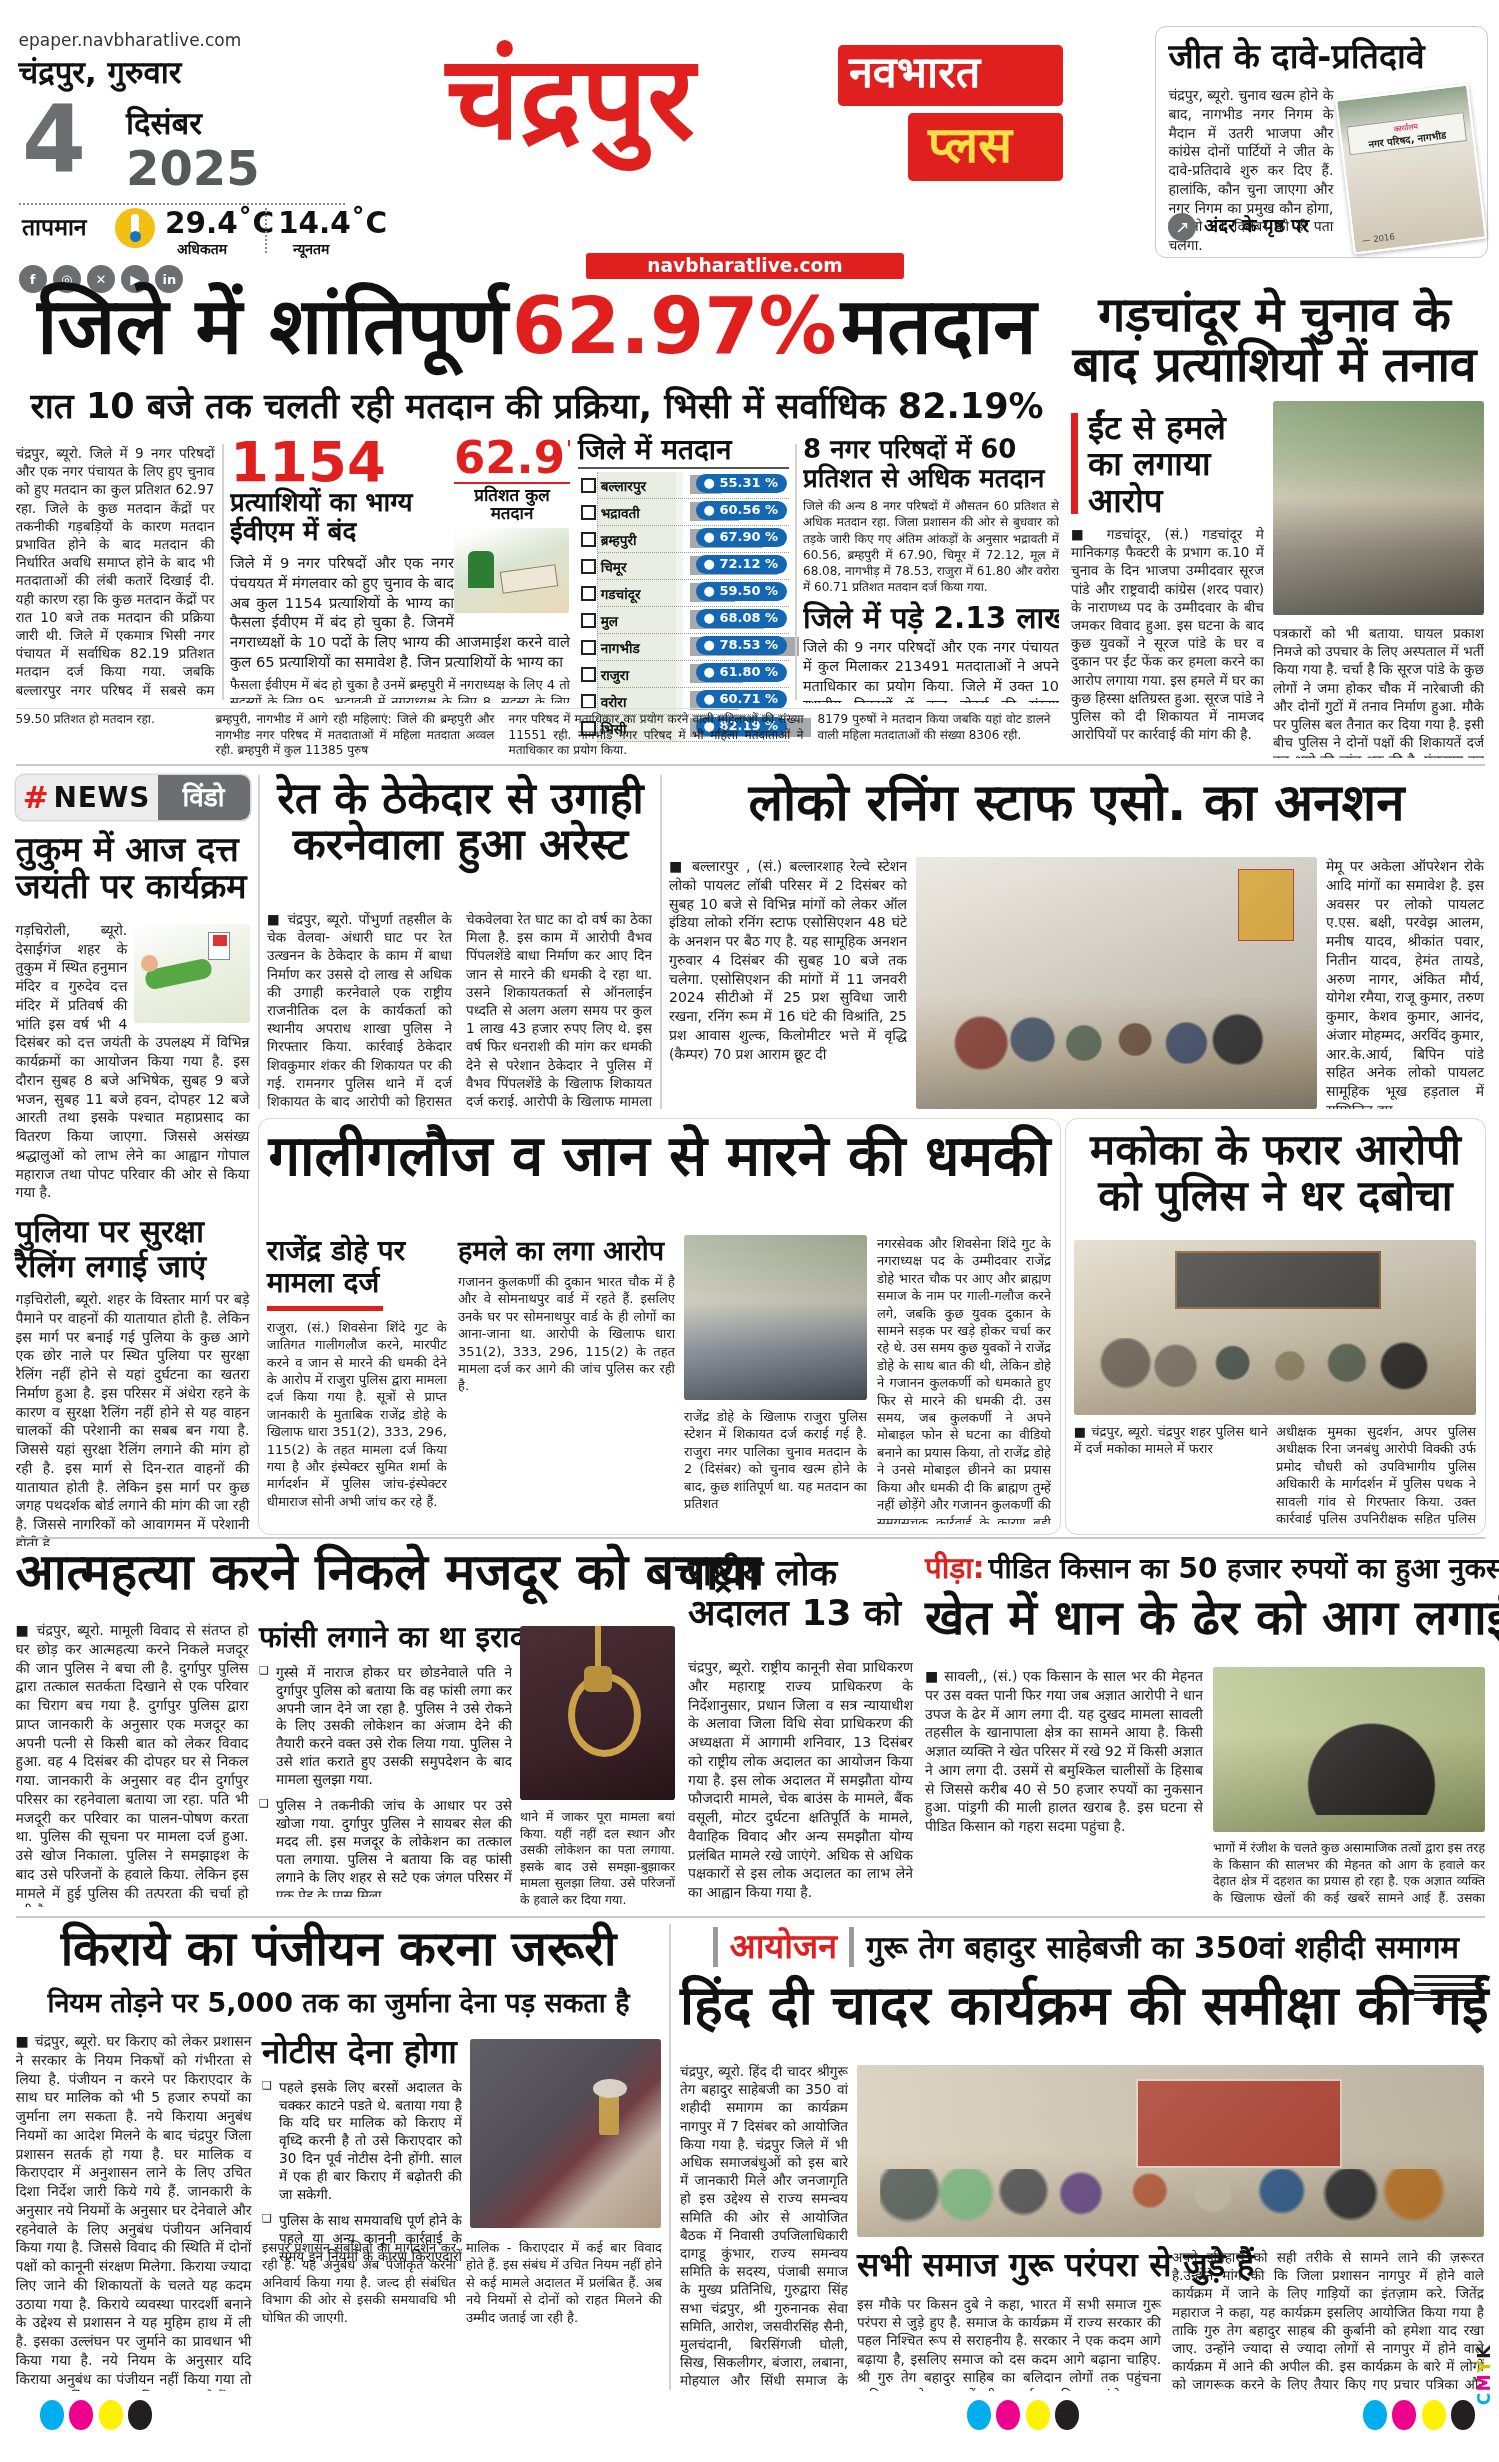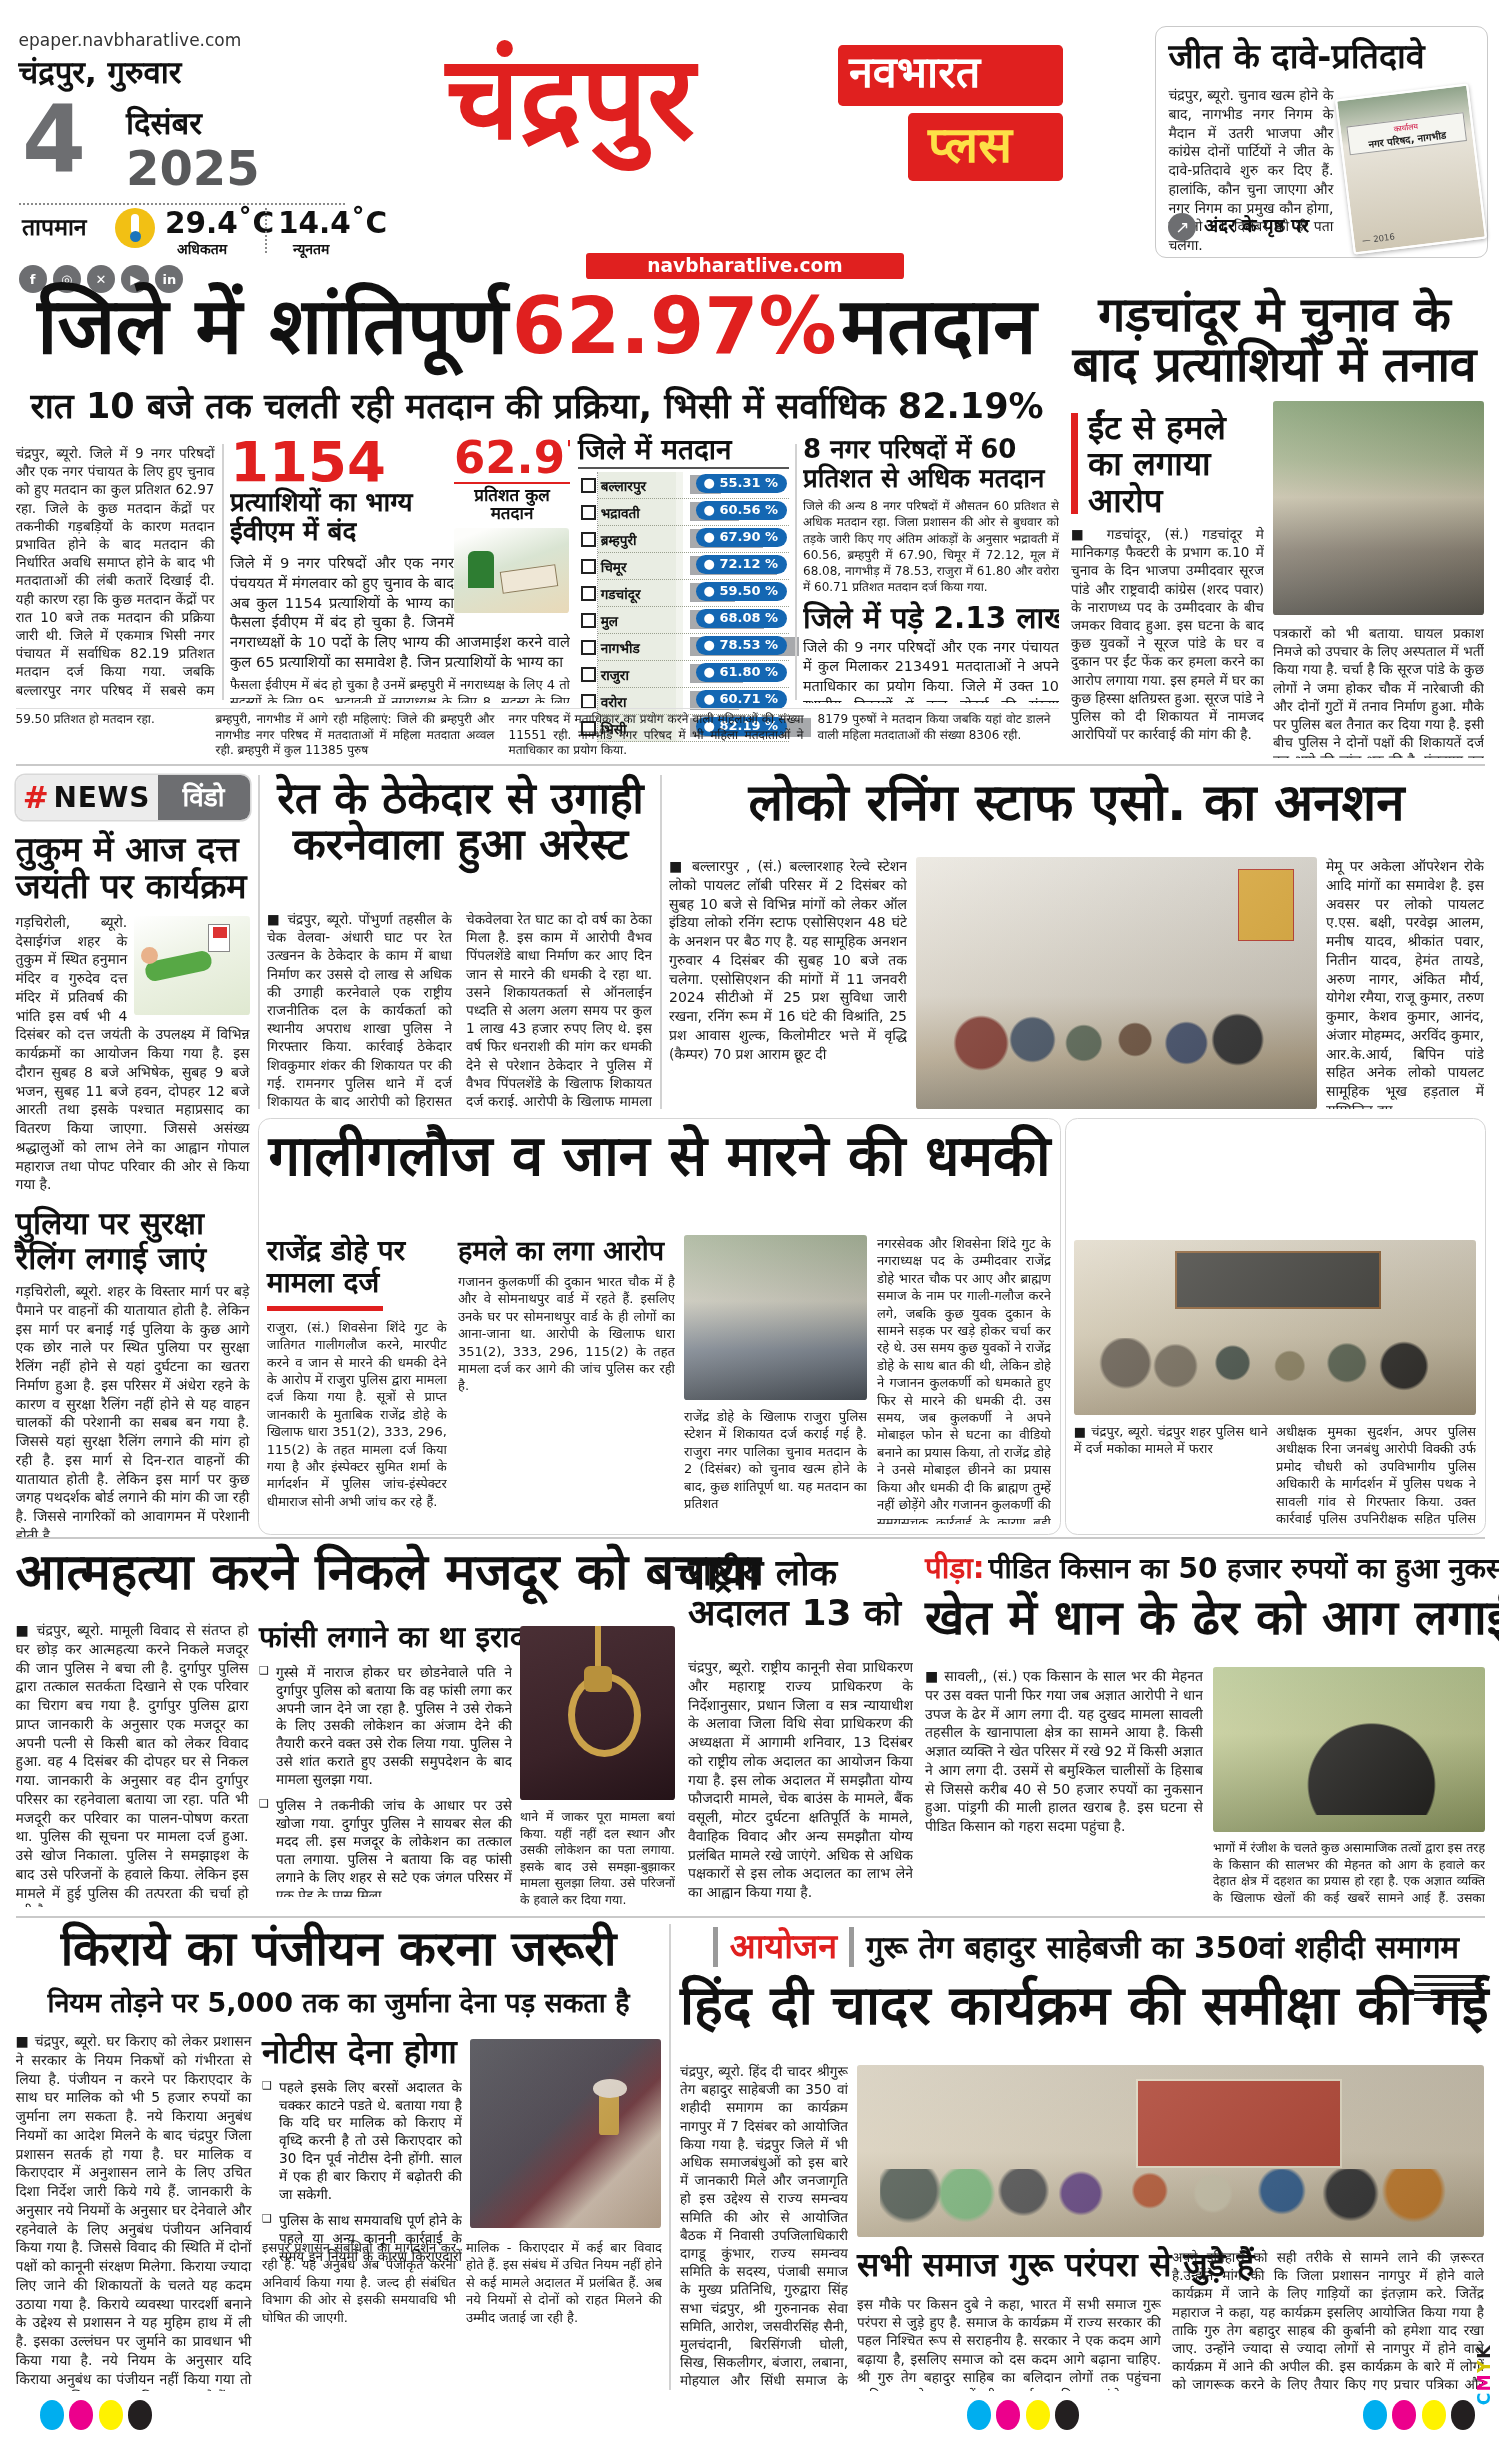--- a/index.html
+++ b/index.html
@@ -203,21 +203,21 @@
     <div style="display:flex;height:45px;border-radius:9.3px;overflow:hidden;box-shadow:0 0 0 1.6px #d8d8d8;">
       <div style="flex:1;background:#ececec;display:flex;align-items:center;justify-content:center;gap:4.7px;">
         <span class="hl red" style="font-size:31px;">#</span>
         <span class="hl" style="font-size:28px;letter-spacing:0.8px;">NEWS</span>
       </div>
       <div style="width:92px;background:#6d6e71;display:flex;align-items:center;justify-content:center;">
         <span class="hl" style="color:#fff;font-size:26px;">विंडो</span>
       </div>
     </div>
     <div class="hl" style="margin-top:11px;font-size:34px;line-height:1.1;">तुकुम में आज दत्त जयंती पर कार्यक्रम</div>
-    <div style="margin-top:7px;position:relative;">
+    <div style="margin-top:15px;position:relative;">
       <div class="photo" style="float:right;width:116px;height:99px;margin:3.1px 0 4.7px 6.2px;background:linear-gradient(160deg,#ffffff 0%,#eef3e6 40%,#dfe8d0 100%);position:relative;">
         <span style="position:absolute;left:11px;top:40px;width:67px;height:20px;background:#57a845;border-radius:9.3px;transform:rotate(-12deg);"></span>
         <span style="position:absolute;left:7.8px;top:31px;width:17px;height:17px;background:#e9b28b;border-radius:50%;"></span>
         <span style="position:absolute;right:20px;top:7.8px;width:20px;height:26px;background:#fff;border:1.6px solid #888;"></span>
         <span style="position:absolute;right:23px;top:11px;width:14px;height:11px;background:#d33;"></span>
       </div>
       <div class="body-txt" style="font-size:14px;">गड़चिरोली, ब्यूरो. देसाईगंज शहर के तुकुम में स्थित हनुमान मंदिर व गुरुदेव दत्त मंदिर में प्रतिवर्ष की भांति इस वर्ष भी 4 दिसंबर को दत्त जयंती के उपलक्ष्य में विभिन्न कार्यक्रमों का आयोजन किया गया है. इस दौरान सुबह 8 बजे अभिषेक, सुबह 9 बजे भजन, सुबह 11 बजे हवन, दोपहर 12 बजे आरती तथा इसके पश्चात महाप्रसाद का वितरण किया जाएगा. जिससे असंख्य श्रद्धालुओं को लाभ लेने का आह्वान गोपाल महाराज तथा पोपट परिवार की ओर से किया गया है.</div>
     </div>
     <div class="hl" style="margin-top:12.4px;font-size:31px;line-height:1.12;">पुलिया पर सुरक्षा रैलिंग लगाई जाएं</div>
     <div class="body-txt" style="margin-top:6.2px;font-size:14px;height:256px;overflow:hidden;">गड़चिरोली, ब्यूरो. शहर के विस्तार मार्ग पर बड़े पैमाने पर वाहनों की यातायात होती है. लेकिन इस मार्ग पर बनाई गई पुलिया के कुछ आगे एक छोर नाले पर स्थित पुलिया पर सुरक्षा रैलिंग नहीं होने से यहां दुर्घटना का खतरा निर्माण हुआ है. इस परिसर में अंधेरा रहने के कारण व सुरक्षा रैलिंग नहीं होने से यह वाहन चालकों की परेशानी का सबब बन गया है. जिससे यहां सुरक्षा रैलिंग लगाने की मांग हो रही है. इस मार्ग से दिन-रात वाहनों की यातायात होती है. लेकिन इस मार्ग पर कुछ जगह पथदर्शक बोर्ड लगाने की मांग की जा रही है. जिससे नागरिकों को आवागमन में परेशानी होती है.</div>
@@ -250,20 +250,21 @@
       <div class="body-txt" style="margin-top:7.8px;font-size:13px;height:248px;overflow:hidden;">गजानन कुलकर्णी की दुकान भारत चौक में है और वे सोमनाथपुर वार्ड में रहते हैं. इसलिए उनके घर पर सोमनाथपुर वार्ड के ही लोगों का आना-जाना था. आरोपी के खिलाफ धारा 351(2), 333, 296, 115(2) के तहत मामला दर्ज कर आगे की जांच पुलिस कर रही है.</div>
     </div>
     <div class="abs photo" style="left:425px;top:116px;width:183px;height:165px;background:linear-gradient(180deg,#9aa88a 0%,#c9c7b8 40%,#7d8691 70%,#4d545c 100%);">
         <span class="photo-sheen"></span>
       </div>
     <div class="abs body-txt" style="left:425px;top:289px;width:183px;height:116px;overflow:hidden;font-size:13px;">राजेंद्र डोहे के खिलाफ राजुरा पुलिस स्टेशन में शिकायत दर्ज कराई गई है. राजुरा नगर पालिका चुनाव मतदान के 2 (दिसंबर) को चुनाव खत्म होने के बाद, कुछ शांतिपूर्ण था. यह मतदान का प्रतिशत</div>
     <div class="abs body-txt" style="left:618px;top:116px;width:174px;height:289px;overflow:hidden;font-size:13px;">नगरसेवक और शिवसेना शिंदे गुट के नगराध्यक्ष पद के उम्मीदवार राजेंद्र डोहे भारत चौक पर आए और ब्राह्मण समाज के नाम पर गाली-गलौज करने लगे, जबकि कुछ युवक दुकान के सामने सड़क पर खड़े होकर चर्चा कर रहे थे. उस समय कुछ युवकों ने राजेंद्र डोहे के साथ बात की थी, लेकिन डोहे ने गजानन कुलकर्णी को धमकाते हुए फिर से मारने की धमकी दी. उस समय, जब कुलकर्णी ने अपने मोबाइल फोन से घटना का वीडियो बनाने का प्रयास किया, तो राजेंद्र डोहे ने उनसे मोबाइल छीनने का प्रयास किया और धमकी दी कि ब्राह्मण तुम्हें नहीं छोड़ेंगे और गजानन कुलकर्णी की समयसूचक कार्रवाई के कारण बड़ी घटना टल गई.</div>
   </div>
 
   <div class="abs" style="left:1065px;top:1118px;width:419px;height:415px;border:1.6px solid #d5d5d5;border-radius:12.4px;">
+    <div class="ctr hl" style="margin:7.8px 6.2px 0;font-size:42px;line-height:1.1;">मकोका के फरार आरोपी को पुलिस ने धर दबोचा</div>
     <div class="abs photo" style="left:7.8px;top:121px;width:402px;height:175px;background:linear-gradient(180deg,#ded6c4 0%,#cfc4aa 55%,#a89a7e 100%);">
       <span style="position:absolute;left:101px;top:11px;width:202px;height:54px;background:#3b3a35;border:2.3px solid #8a5a2c;"></span>
       <span style="position:absolute;left:23px;bottom:15.5px;width:357px;height:62px;background:radial-gradient(circle at 8% 40%,#5c5244 0 7%,transparent 8%),radial-gradient(circle at 22% 45%,#6d6351 0 7%,transparent 8%),radial-gradient(circle at 38% 40%,#3f4a40 0 7%,transparent 8%),radial-gradient(circle at 54% 45%,#8a7f5d 0 7%,transparent 8%),radial-gradient(circle at 70% 40%,#5a6350 0 7%,transparent 8%),radial-gradient(circle at 86% 45%,#2e2c28 0 7%,transparent 8%);"></span>
       <span class="photo-sheen"></span>
     </div>
     <div class="abs body-txt" style="left:7.8px;top:304px;width:194px;height:101px;overflow:hidden;font-size:13px;">■ चंद्रपुर, ब्यूरो. चंद्रपुर शहर पुलिस थाने में दर्ज मकोका मामले में फरार</div>
     <div class="abs body-txt" style="left:210px;top:304px;width:200px;height:101px;overflow:hidden;font-size:13px;">अधीक्षक मुमका सुदर्शन, अपर पुलिस अधीक्षक रिना जनबंधु आरोपी विक्की उर्फ प्रमोद चौधरी को उपविभागीय पुलिस अधिकारी के मार्गदर्शन में पुलिस पथक ने सावली गांव से गिरफ्तार किया. उक्त कार्रवाई पुलिस उपनिरीक्षक सहित पुलिस कर्मचारी सूरज शेरकी, शुभम मधनकर, कृष्णा पिटूरकर, रमाकांत गजाने आदि ने की.</div>
   </div>
 
   <div class="abs rule-h" style="left:15.5px;top:1537px;width:1469px;"></div>

